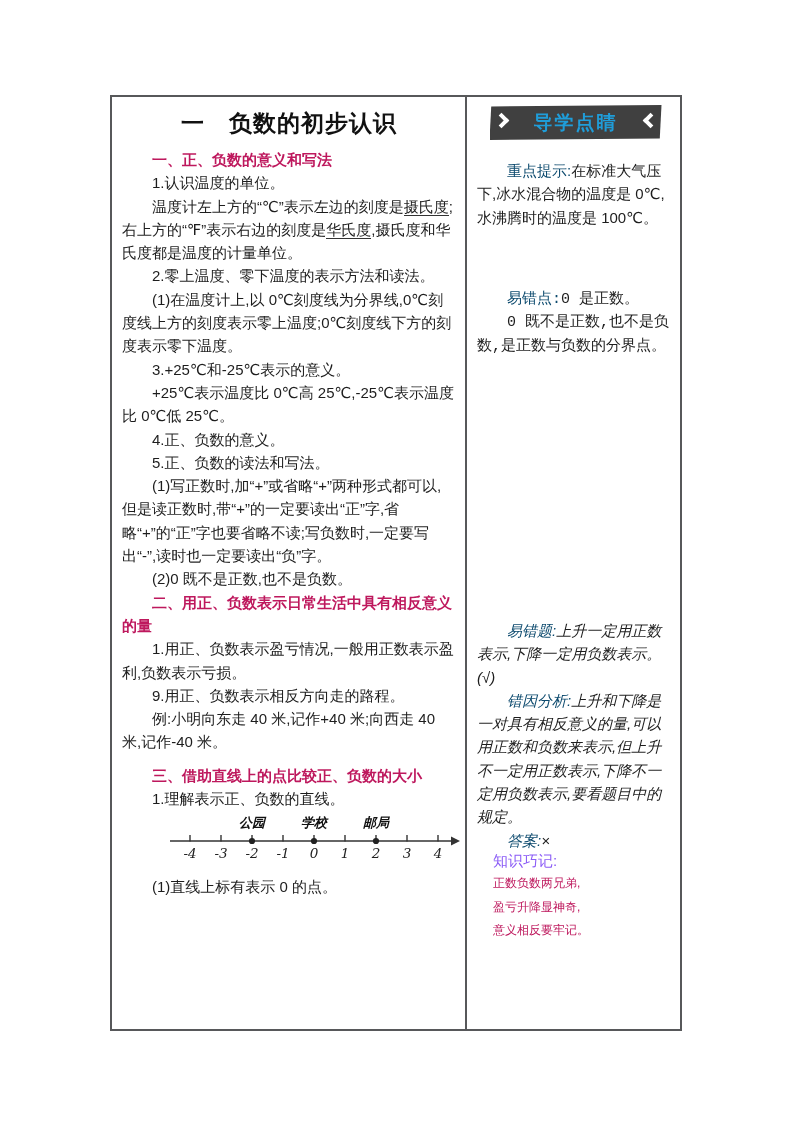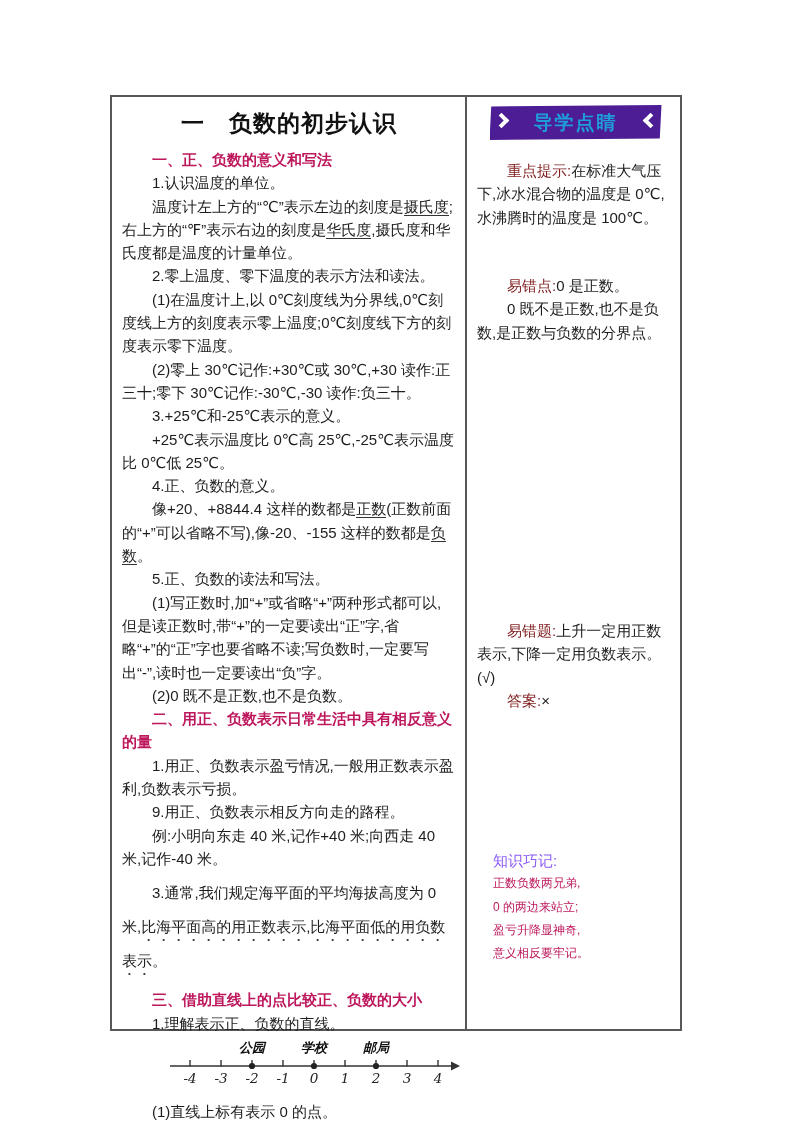--- a/index.html
+++ b/index.html
@@ -31,35 +31,35 @@
     text-emphasis:filled dot #333; text-emphasis-position:under right;
   }
   .p-sea { line-height:34px; margin-top:6px; }
   .sp-head { margin-top:10px; }
 
   .numberline-wrap { margin:3px 0 2px 46px; }
 
   
   .banner {
     position:relative; width:172px; height:35px; margin:8px auto 0 auto;
-    background:#4c1d95;
+    background:#404040;
     clip-path:polygon(1% 4%, 100% 0, 99% 96%, 0 100%);
     display:flex; align-items:center; justify-content:center;
   }
   .banner-text { font-size:19px; font-weight:bold; color:#1f9dd9; letter-spacing:2px; }
   .chev { position:absolute; width:11px; height:11px; border-top:4px solid #fff; border-right:4px solid #fff; top:10px; }
   .chev-left  { left:6px;  transform:rotate(45deg); }
   .chev-right { right:6px; transform:rotate(-135deg); }
 
   .rc-sec { position:absolute; left:8px; right:6px; }
   .rc-p { font-size:15px; line-height:23.3px; text-indent:2em; color:#1d1d1d; }
-  .rc-label { color:#7f1d1d; }
+  .rc-label { color:#0c4a6e; }
   .sec-hint   { top:62px; }
-  .sec-trap   { top:177px; }
-  .sec-wrong  { top:522px; }
+  .sec-trap   { top:191px;font-family:Liberation Mono, monospace; }
+  .sec-wrong  { top:522px;font-style:italic; }
   .sec-mnem   { top:752px; padding-left:16px; }
   .mnem-label { color:#8b5cf6; font-size:15px; line-height:23.3px; }
   .poem-line { font-size:12px; line-height:23.3px; color:#be185d; }
 
   svg text { font-family:"Liberation Sans","DejaVu Sans",sans-serif; }
   .nl-num { font-family:"DejaVu Serif","Liberation Serif",serif; font-style:italic; font-size:13.5px; fill:#222; }
   .nl-place { font-weight:bold; font-style:italic; font-size:13px; fill:#111; }
 </style>
 </head>
 <body>
@@ -68,33 +68,30 @@
 
   <div class="left-col">
 
     <div class="doc-title">一　负数的初步认识</div>
 
     <div class="p h">一、正、负数的意义和写法</div>
     <div class="p">1.认识温度的单位。</div>
     <div class="p"><span>温度计左上方的“℃”表示左边的刻度是</span><span class="u">摄氏度</span><span>;右上方的“℉”表示右边的刻度是</span><span class="u">华氏度</span><span>,摄氏度和华氏度都是温度的计量单位。</span></div>
     <div class="p">2.零上温度、零下温度的表示方法和读法。</div>
     <div class="p">(1)在温度计上,以 0℃刻度线为分界线,0℃刻度线上方的刻度表示零上温度;0℃刻度线下方的刻度表示零下温度。</div>
-    <div class="p">(2)零上 30℃记作:+30℃或 30℃,+30 读作:正三十;零下 30℃记作:-30℃,-30 读作:负三十。</div>
     <div class="p">3.+25℃和-25℃表示的意义。</div>
     <div class="p">+25℃表示温度比 0℃高 25℃,-25℃表示温度比 0℃低 25℃。</div>
     <div class="p">4.正、负数的意义。</div>
-    <div class="p"><span>像+20、+8844.4 这样的数都是</span><span class="u">正数</span><span>(正数前面的“+”可以省略不写),像-20、-155 这样的数都是</span><span class="u">负数</span><span>。</span></div>
     <div class="p">5.正、负数的读法和写法。</div>
     <div class="p">(1)写正数时,加“+”或省略“+”两种形式都可以,但是读正数时,带“+”的一定要读出“正”字,省略“+”的“正”字也要省略不读;写负数时,一定要写出“-”,读时也一定要读出“负”字。</div>
     <div class="p">(2)0 既不是正数,也不是负数。</div>
     <div class="p h">二、用正、负数表示日常生活中具有相反意义的量</div>
     <div class="p">1.用正、负数表示盈亏情况,一般用正数表示盈利,负数表示亏损。</div>
     <div class="p">9.用正、负数表示相反方向走的路程。</div>
     <div class="p">例:小明向东走 40 米,记作+40 米;向西走 40 米,记作-40 米。</div>
-    <div class="p p-sea"><span>3.通常,我们规定海平面的平均海拔高度为 0 米,</span><span class="em-dots">比海平面高的用正数表示,比海平面低的用负数表示。</span></div>
     <div class="p h sp-head">三、借助直线上的点比较正、负数的大小</div>
     <div class="p">1.理解表示正、负数的直线。</div>
 
     <div class="numberline-wrap">
       <svg width="292" height="56" viewBox="0 0 292 56">
         <line x1="2" y1="28" x2="284" y2="28" stroke="#333" stroke-width="1.6"></line>
         <polygon points="283,23.5 292,28 283,32.5" fill="#333"></polygon>
 
         <line x1="22" y1="22" x2="22" y2="28.5" stroke="#333" stroke-width="1.4"></line>
         <line x1="53" y1="22" x2="53" y2="28.5" stroke="#333" stroke-width="1.4"></line>
@@ -142,25 +139,25 @@
       <div class="rc-p"><span class="rc-label">重点提示:</span><span>在标准大气压下,冰水混合物的温度是 0℃,水沸腾时的温度是 100℃。</span></div>
     </div>
 
     <div class="rc-sec sec-trap">
       <div class="rc-p"><span class="rc-label">易错点:</span><span>0 是正数。</span></div>
       <div class="rc-p">0 既不是正数,也不是负数,是正数与负数的分界点。</div>
     </div>
 
     <div class="rc-sec sec-wrong">
       <div class="rc-p"><span class="rc-label">易错题:</span><span>上升一定用正数表示,下降一定用负数表示。(√)</span></div>
+      <div class="rc-p"><span class="rc-label">错因分析:</span><span>上升和下降是一对具有相反意义的量,可以用正数和负数来表示,但上升不一定用正数表示,下降不一定用负数表示,要看题目中的规定。</span></div>
       <div class="rc-p"><span class="rc-label">答案:</span><span>×</span></div>
     </div>
 
     <div class="rc-sec sec-mnem">
       <div class="mnem-label">知识巧记:</div>
       <div class="poem-line">正数负数两兄弟,</div>
-      <div class="poem-line">0 的两边来站立;</div>
       <div class="poem-line">盈亏升降显神奇,</div>
       <div class="poem-line">意义相反要牢记。</div>
     </div>
 
   </div>
 </div>
 
 </body></html>

